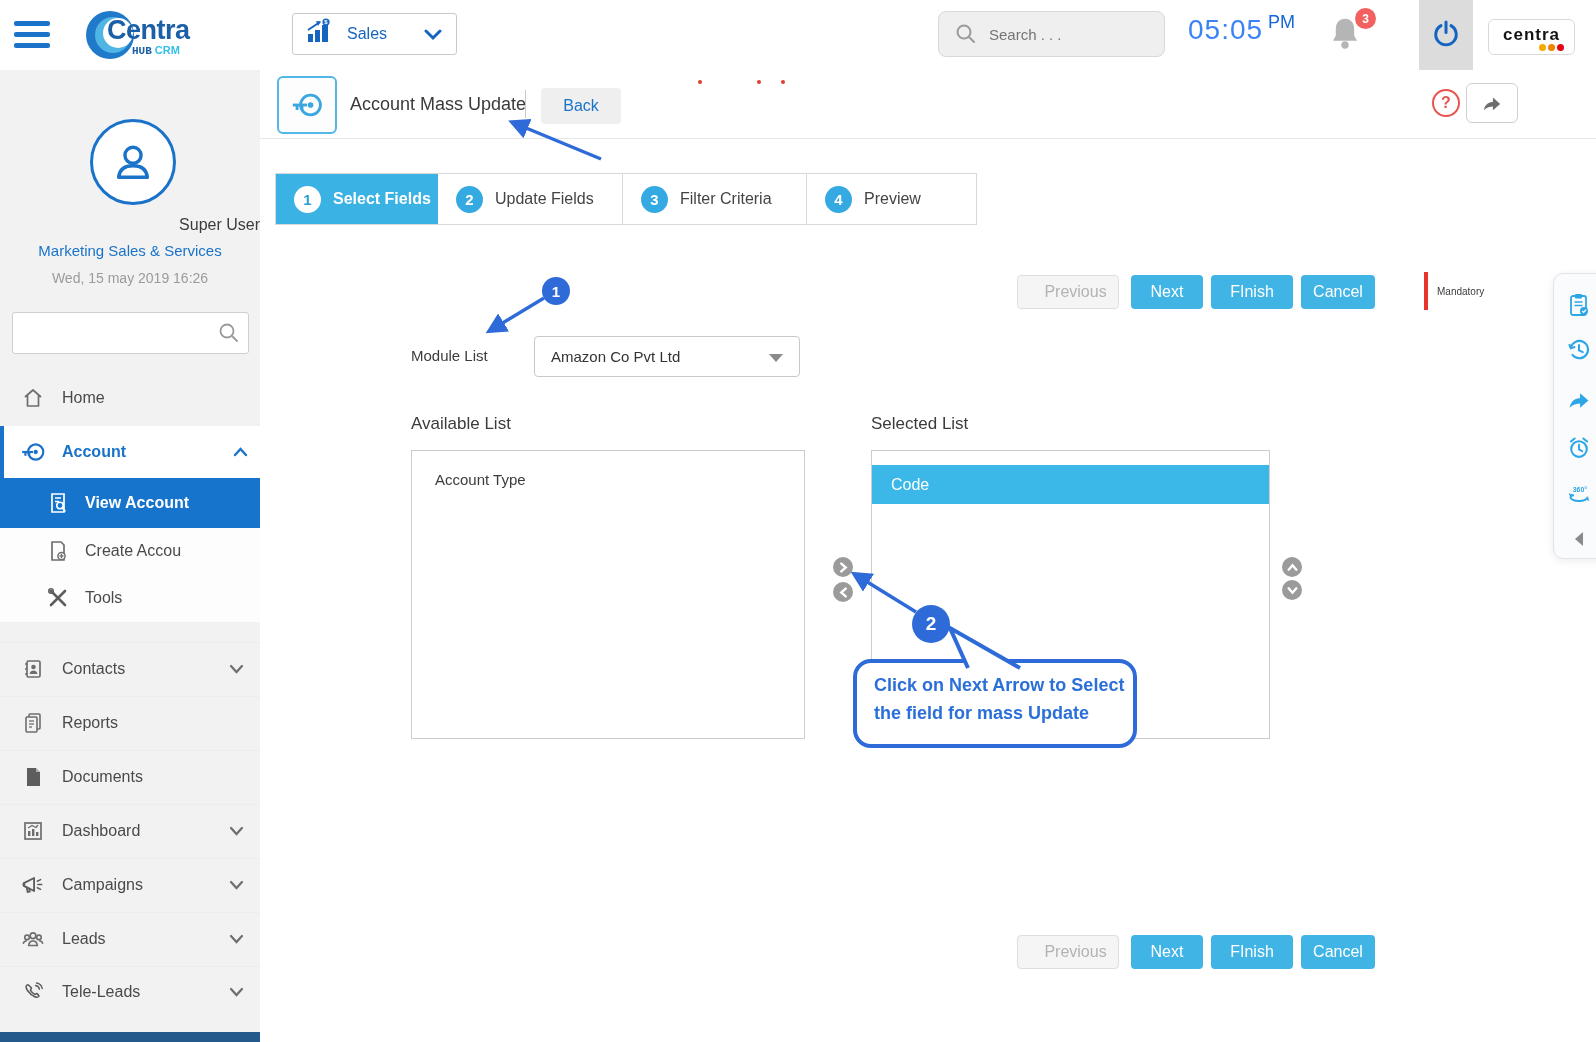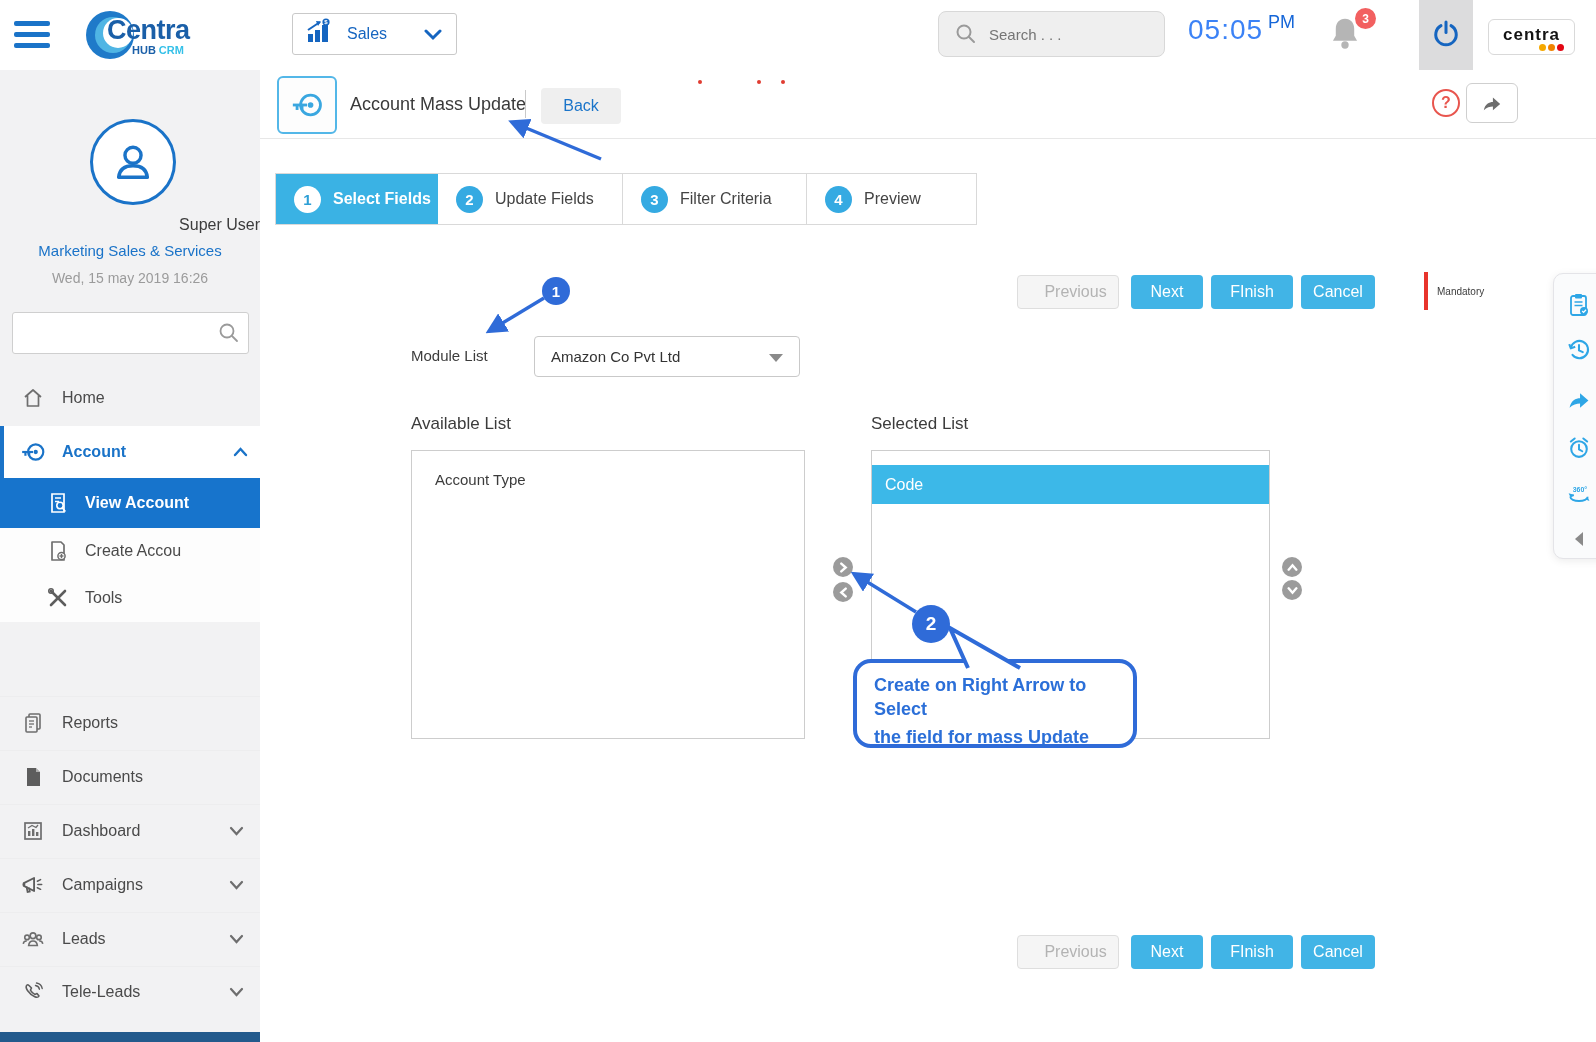--- a/index.html
+++ b/index.html
@@ -13,21 +13,21 @@
   
   #topbar-left{left:0;top:0;width:260px;height:70px;background:#fff;border-right:1px solid #e8e8e8;border-bottom:1px solid #ececec;}
   #hamburger{left:14px;top:21px;width:36px;height:27px;cursor:pointer;}
   #hamburger span{display:block;height:5px;background:#1a73c8;border-radius:2px;margin-bottom:6px;}
   #brand-logo{left:86px;top:8px;width:130px;height:54px;}
   .logo-circle{position:absolute;left:0;top:3px;width:48px;height:48px;border-radius:50%;background:#1f7ac9;}
   .logo-circle-in{position:absolute;left:9px;top:9px;width:36px;height:36px;border-radius:50%;background:#4fb5e4;}
   .logo-circle-in2{position:absolute;left:17px;top:10px;width:30px;height:30px;border-radius:50%;background:#fff;}
   .logo-text{position:absolute;left:21px;top:7px;font-size:27px;font-weight:bold;color:#1a5fa8;letter-spacing:-0.5px;}
   .logo-sub{position:absolute;left:46px;top:36px;font-size:11px;font-weight:bold;}
-  .logo-sub .hub{color:#1a5fa8;} .logo-sub .crm{color:#35c0e8;margin-left:3px;}
+  .logo-sub .hub{color:#1a5fa8;font-family:Liberation Mono, monospace;} .logo-sub .crm{color:#35c0e8;margin-left:3px;}
 
   #topbar-main{left:260px;top:0;width:1336px;height:70px;background:#fff;border-bottom:1px solid #ececec;}
   #workspace-select{left:32px;top:13px;width:163px;height:40px;border:1px solid #c9c9c9;border-radius:3px;background:#fff;display:flex;align-items:center;cursor:pointer;}
   #workspace-select .ws-label{color:#1565c0;font-size:16px;margin-left:12px;}
   #topbar-search{left:678px;top:11px;width:225px;height:44px;background:#efefef;border:1px solid #d8d8d8;border-radius:8px;display:flex;align-items:center;}
   #topbar-search input{border:0;background:transparent;outline:none;font-size:15px;color:#777;font-family:"Liberation Sans",sans-serif;width:160px;}
   #clock{left:928px;top:14px;white-space:nowrap;}
   #clock .time{font-size:28px;color:#3b82f6;letter-spacing:1px;}
   #clock .ampm{font-size:18px;color:#1566d8;position:relative;top:-11px;margin-left:5px;}
   #bell-wrap{left:1068px;top:14px;width:44px;height:44px;}
@@ -88,21 +88,21 @@
   #module-label{left:151px;top:277px;font-size:15px;color:#3c3c3c;}
   #module-select{left:274px;top:266px;width:264px;height:39px;border:1px solid #c9c9c9;border-radius:4px;background:#fff;display:flex;align-items:center;cursor:pointer;}
   #module-select .val{margin-left:16px;font-size:15px;color:#333;}
   #module-select .caret{position:absolute;right:16px;top:17px;width:0;height:0;border-left:7px solid transparent;border-right:7px solid transparent;border-top:8px solid #8a8a8a;}
 
   #avail-label{left:151px;top:344px;font-size:17px;color:#3c3c3c;}
   #sel-label{left:611px;top:344px;font-size:17px;color:#3c3c3c;}
   #avail-box{left:151px;top:380px;width:392px;height:287px;border:1px solid #cdcdcd;background:#fff;}
   #avail-box .list-item{margin:20px 0 0 23px;font-size:15px;color:#3c3c3c;cursor:pointer;}
   #sel-box{left:611px;top:380px;width:397px;height:287px;border:1px solid #cdcdcd;background:#fff;}
-  #sel-box .sel-item{margin-top:14px;height:39px;background:#3cb8e8;color:#fff;font-size:16px;display:flex;align-items:center;padding-left:13px;cursor:pointer;}
+  #sel-box .sel-item{margin-top:14px;height:39px;background:#3cb8e8;color:#fff;font-size:16px;display:flex;align-items:center;padding-left:19px;cursor:pointer;}
 
   .xfer{width:20px;height:20px;border-radius:50%;background:#9b9b9b;display:flex;align-items:center;justify-content:center;cursor:pointer;}
 
   
   #right-toolbar{left:1293px;top:203px;width:60px;height:284px;background:#fafbfc;border:1px solid #e4e4e8;border-radius:10px 0 0 10px;box-shadow:0 2px 8px rgba(0,0,0,0.08);}
   .rt-ic{position:absolute;left:12px;width:26px;height:26px;display:flex;align-items:center;justify-content:center;cursor:pointer;}
 
   
   #callout1{left:347px;top:32px;width:273px;height:68px;border:4px solid #2f6bd8;background:#fff;display:flex;align-items:center;justify-content:center;font-size:17px;font-weight:bold;color:#2b6fd8;z-index:30;box-sizing:border-box;}
   .marker-circle{border-radius:50%;background:#2f6bd8;color:#fff;display:flex;align-items:center;justify-content:center;font-weight:bold;z-index:45;}
@@ -265,20 +265,38 @@
     <span class="ic">
       <svg width="24" height="24" viewBox="0 0 24 24">
         <line x1="5" y1="5" x2="19" y2="19" stroke="#5d5d5d" stroke-width="2.6" stroke-linecap="round"></line>
         <line x1="19" y1="5" x2="5" y2="19" stroke="#5d5d5d" stroke-width="2.6" stroke-linecap="round"></line>
         <circle cx="5" cy="5" r="2.2" fill="none" stroke="#5d5d5d" stroke-width="1.6"></circle>
       </svg>
     </span>
     <span>Tools</span>
   </div>
 
+  <div class="side-row row-plain abs" style="top:572px">
+    <span class="ic">
+      <svg width="24" height="24" viewBox="0 0 24 24">
+        <rect x="6" y="4" width="13" height="16" rx="1.5" fill="none" stroke="#6e6e6e" stroke-width="1.7"></rect>
+        <line x1="4" y1="7" x2="6" y2="7" stroke="#6e6e6e" stroke-width="1.5"></line>
+        <line x1="4" y1="12" x2="6" y2="12" stroke="#6e6e6e" stroke-width="1.5"></line>
+        <line x1="4" y1="17" x2="6" y2="17" stroke="#6e6e6e" stroke-width="1.5"></line>
+        <circle cx="12.5" cy="10" r="2.3" fill="#6e6e6e"></circle>
+        <path d="M8.5 17 C9 14.3 11 13.6 12.5 13.6 C14 13.6 16 14.3 16.5 17 Z" fill="#6e6e6e"></path>
+      </svg>
+    </span>
+    <span>Contacts</span>
+    <span class="chev">
+      <svg width="15" height="10" viewBox="0 0 15 10">
+          <polyline points="2,2 7.5,8 13,2" fill="none" stroke="#6e6e6e" stroke-width="2.2" stroke-linecap="round"></polyline>
+        </svg>
+    </span>
+  </div>
 
   <div class="side-row row-plain abs" style="top:626px">
     <span class="ic">
       <svg width="24" height="24" viewBox="0 0 24 24">
         <rect x="8" y="3" width="11" height="15" rx="1" fill="none" stroke="#6e6e6e" stroke-width="1.6"></rect>
         <rect x="5" y="6" width="11" height="15" rx="1" fill="#f2f2f3" stroke="#6e6e6e" stroke-width="1.6"></rect>
         <line x1="8" y1="10" x2="13" y2="10" stroke="#6e6e6e" stroke-width="1.3"></line>
         <line x1="8" y1="13" x2="13" y2="13" stroke="#6e6e6e" stroke-width="1.3"></line>
         <line x1="8" y1="16" x2="11" y2="16" stroke="#6e6e6e" stroke-width="1.3"></line>
       </svg>
@@ -507,21 +525,21 @@
     <span class="rt-ic" style="top:252px">
       <svg width="14" height="16" viewBox="0 0 14 16">
           <polygon points="11,1 3,8 11,15" fill="#8a8a8a"></polygon>
         </svg>
     </span>
   </div>
 
   <div id="marker1" class="marker-circle abs">1</div>
   <div id="marker2" class="marker-circle abs">2</div>
   <div id="callout2" class="abs">
-    <div class="c2line">Create on Right Arrow to Select</div>
+    <div class="c2line">Click on Next Arrow to Select</div>
     <div class="c2line" style="margin-top:4px">the field for mass Update</div>
   </div>
 </div>
 
 <svg id="anno-overlay" class="abs" width="1596" height="1042" viewBox="0 0 1596 1042">
   <defs>
     <marker id="ah" markerWidth="6" markerHeight="6" refX="4.2" refY="3" orient="auto">
       <path d="M0,0 L6,3 L0,6 Z" fill="#2f6bd8"></path>
     </marker>
   </defs>

